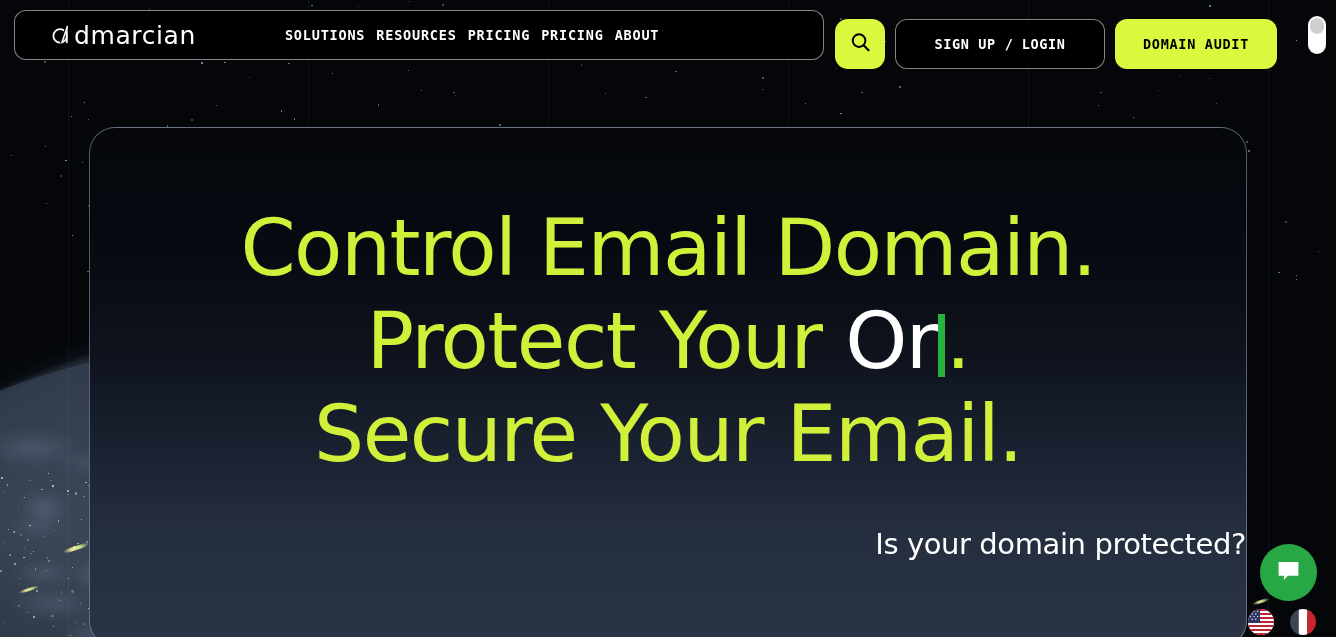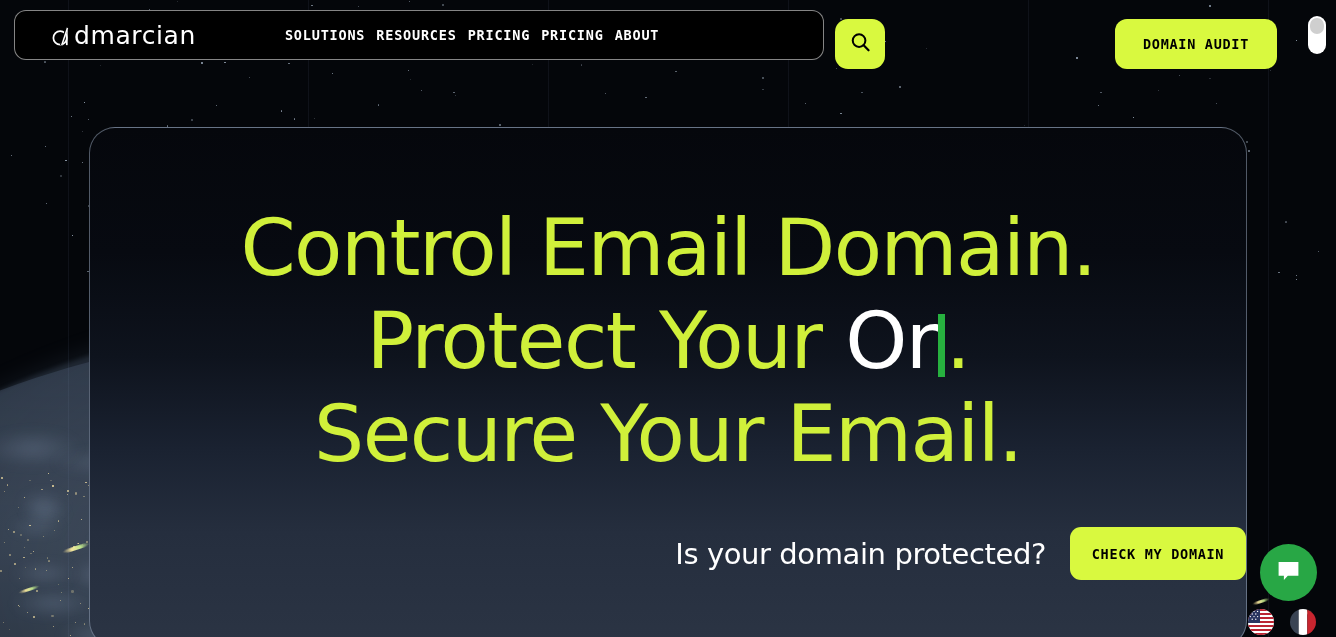--- a/index.html
+++ b/index.html
@@ -120,21 +120,21 @@
     background: #000;
     border: 1px solid rgba(255,255,255,0.52);
     border-radius: 12px;
     display: flex;
     align-items: center;
   }
 
   .logo {
     margin-left: 36px;
     display: flex;
-    align-items: flex-end;
+    align-items: flex-start;
     gap: 1px;
     cursor: pointer;
     user-select: none;
   }
   .logo-mark {
     position: relative;
     width: 23px;
     height: 23px;
   }
   .logo-word {
@@ -679,20 +679,25 @@
 
     <button class="search-btn">
       <span>
         <svg viewBox="0 0 24 24" width="23" height="23">
           <circle cx="10.5" cy="10" r="6.6" fill="none" stroke="#000" stroke-width="2.1"></circle>
           <line x1="15.3" y1="14.9" x2="20.4" y2="20.1" stroke="#000" stroke-width="2.3" stroke-linecap="round"></line>
         </svg>
       </span>
     </button>
 
+    <div class="auth-btn">
+      <span class="auth-text">SIGN UP</span>
+      <span class="auth-sep">/</span>
+      <span class="auth-text">LOGIN</span>
+    </div>
 
     <button class="audit-btn">DOMAIN AUDIT</button>
   </div>
 
   <div class="scroll-thumb"></div>
 
   <div id="hero-card">
 
     <div class="headline">
       <div>
@@ -701,21 +706,20 @@
       <div>
         <span class="h-lime">Protect Your </span><span class="h-white">Or</span><span class="type-cursor"></span><span class="h-lime">.</span>
       </div>
       <div>
         <span class="h-lime">Secure Your Email.</span>
       </div>
     </div>
 
     <div class="cta-row">
       <span class="cta-label">Is your domain protected?</span>
-      <button class="check-btn">CHECK MY DOMAIN</button>
     </div>
   </div>
 
   <button class="chat-fab">
     <span>
       <svg viewBox="0 0 24 24" width="27" height="27">
         <path d="M3.2 3.6 h17.6 v12.1 h-9.4 l-3.5 3.9 v-3.9 h-4.7 z" fill="#ffffff"></path>
       </svg>
     </span>
   </button>

